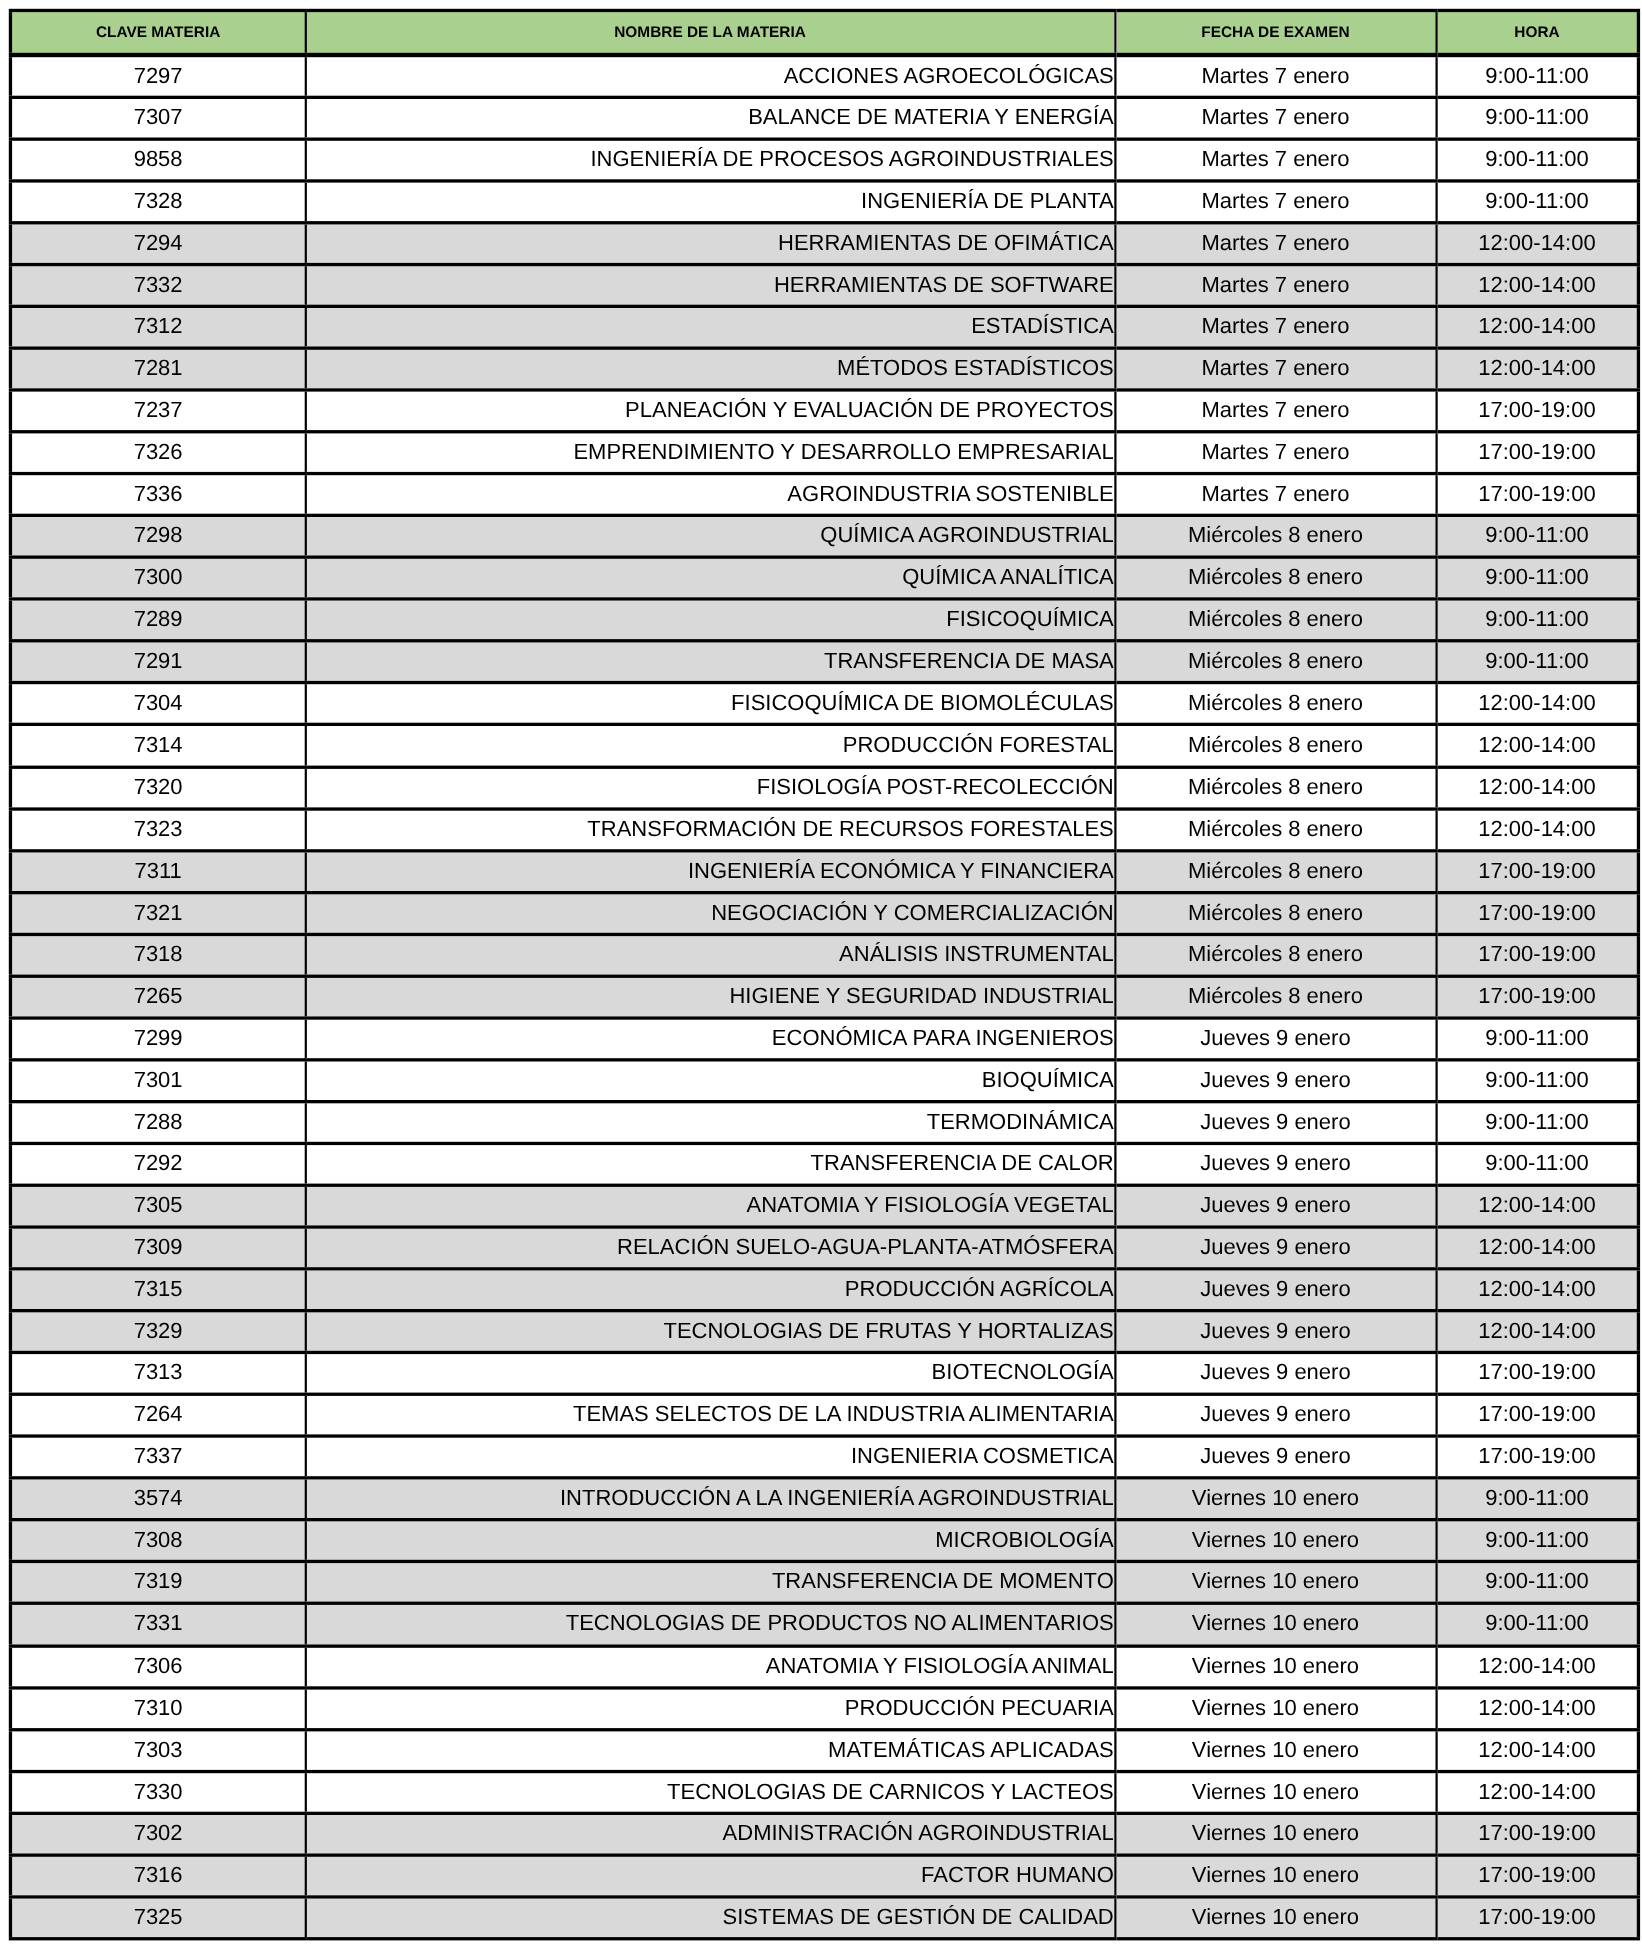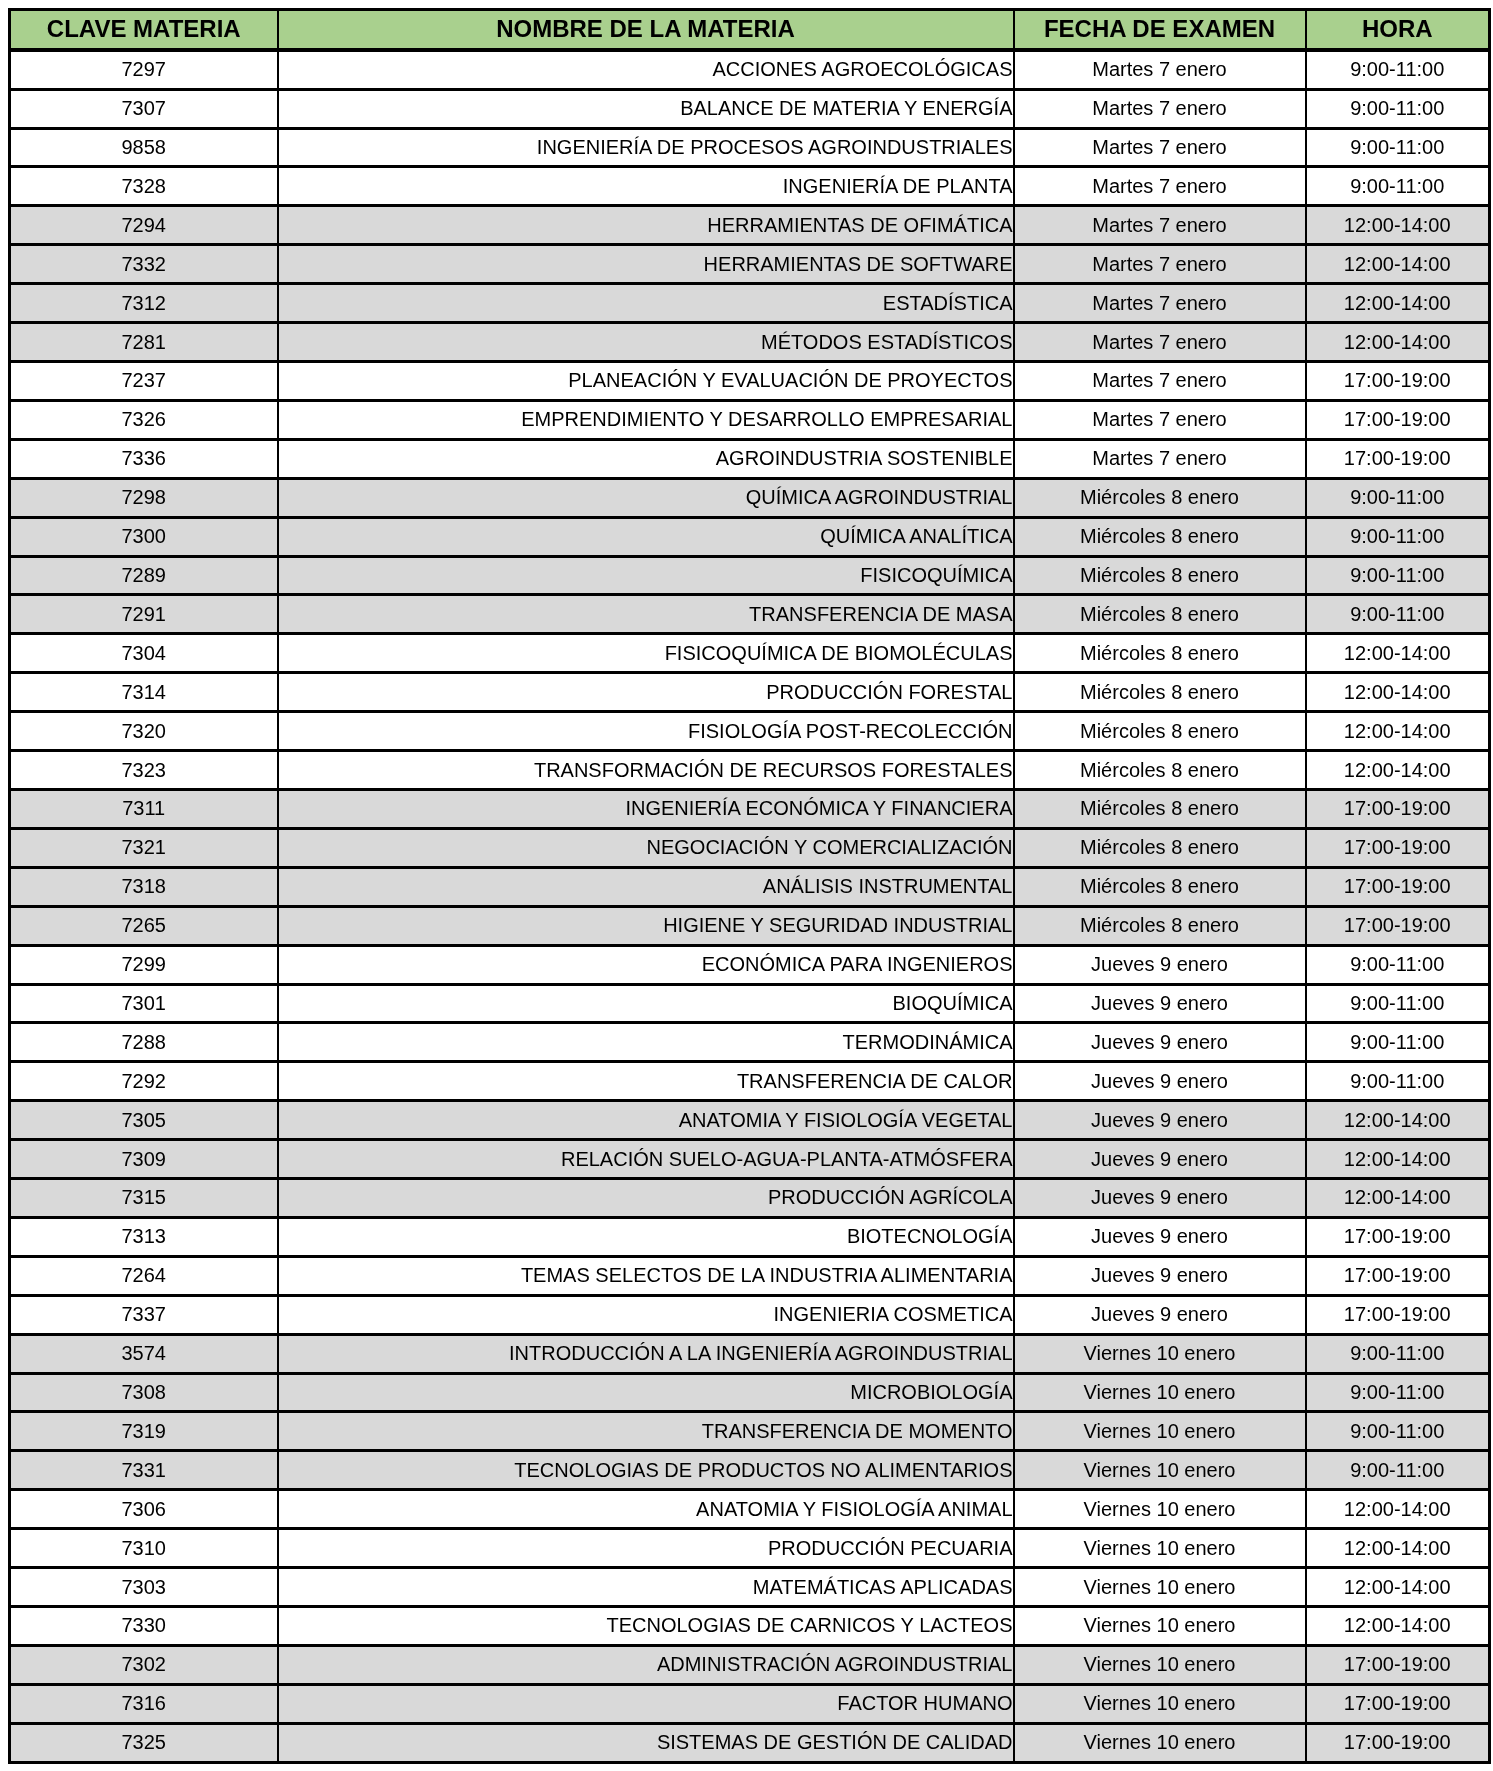--- a/index.html
+++ b/index.html
@@ -39,21 +39,21 @@
     border-bottom: 3px solid var(--border-color);
     overflow: hidden;
     white-space: nowrap;
     padding: 0;
     vertical-align: middle;
     background: var(--plain-bg);
   }
   .exam-table thead th {
     background: var(--header-bg);
     font-weight: bold;
-    font-size: 24px;
+    font-size: 14px;
     text-align: center;
     height: 40px;
     border-bottom-width: 4px;
   }
   .exam-table td {
     font-size: 20px;
   }
   .col-clave  { width: 268px; }
   .col-nombre { width: 736px; }
   .col-fecha  { width: 292px; }
@@ -255,20 +255,26 @@
           <td class="cell-nombre">RELACIÓN SUELO-AGUA-PLANTA-ATMÓSFERA</td>
           <td class="cell-fecha">Jueves 9 enero</td>
           <td class="cell-hora">12:00-14:00</td>
         </tr>
         <tr class="shaded">
           <td class="cell-clave">7315</td>
           <td class="cell-nombre">PRODUCCIÓN AGRÍCOLA</td>
           <td class="cell-fecha">Jueves 9 enero</td>
           <td class="cell-hora">12:00-14:00</td>
         </tr>
+        <tr class="shaded">
+          <td class="cell-clave">7329</td>
+          <td class="cell-nombre">TECNOLOGIAS DE FRUTAS Y HORTALIZAS</td>
+          <td class="cell-fecha">Jueves 9 enero</td>
+          <td class="cell-hora">12:00-14:00</td>
+        </tr>
         <tr>
           <td class="cell-clave">7313</td>
           <td class="cell-nombre">BIOTECNOLOGÍA</td>
           <td class="cell-fecha">Jueves 9 enero</td>
           <td class="cell-hora">17:00-19:00</td>
         </tr>
         <tr>
           <td class="cell-clave">7264</td>
           <td class="cell-nombre">TEMAS SELECTOS DE LA INDUSTRIA ALIMENTARIA</td>
           <td class="cell-fecha">Jueves 9 enero</td>

